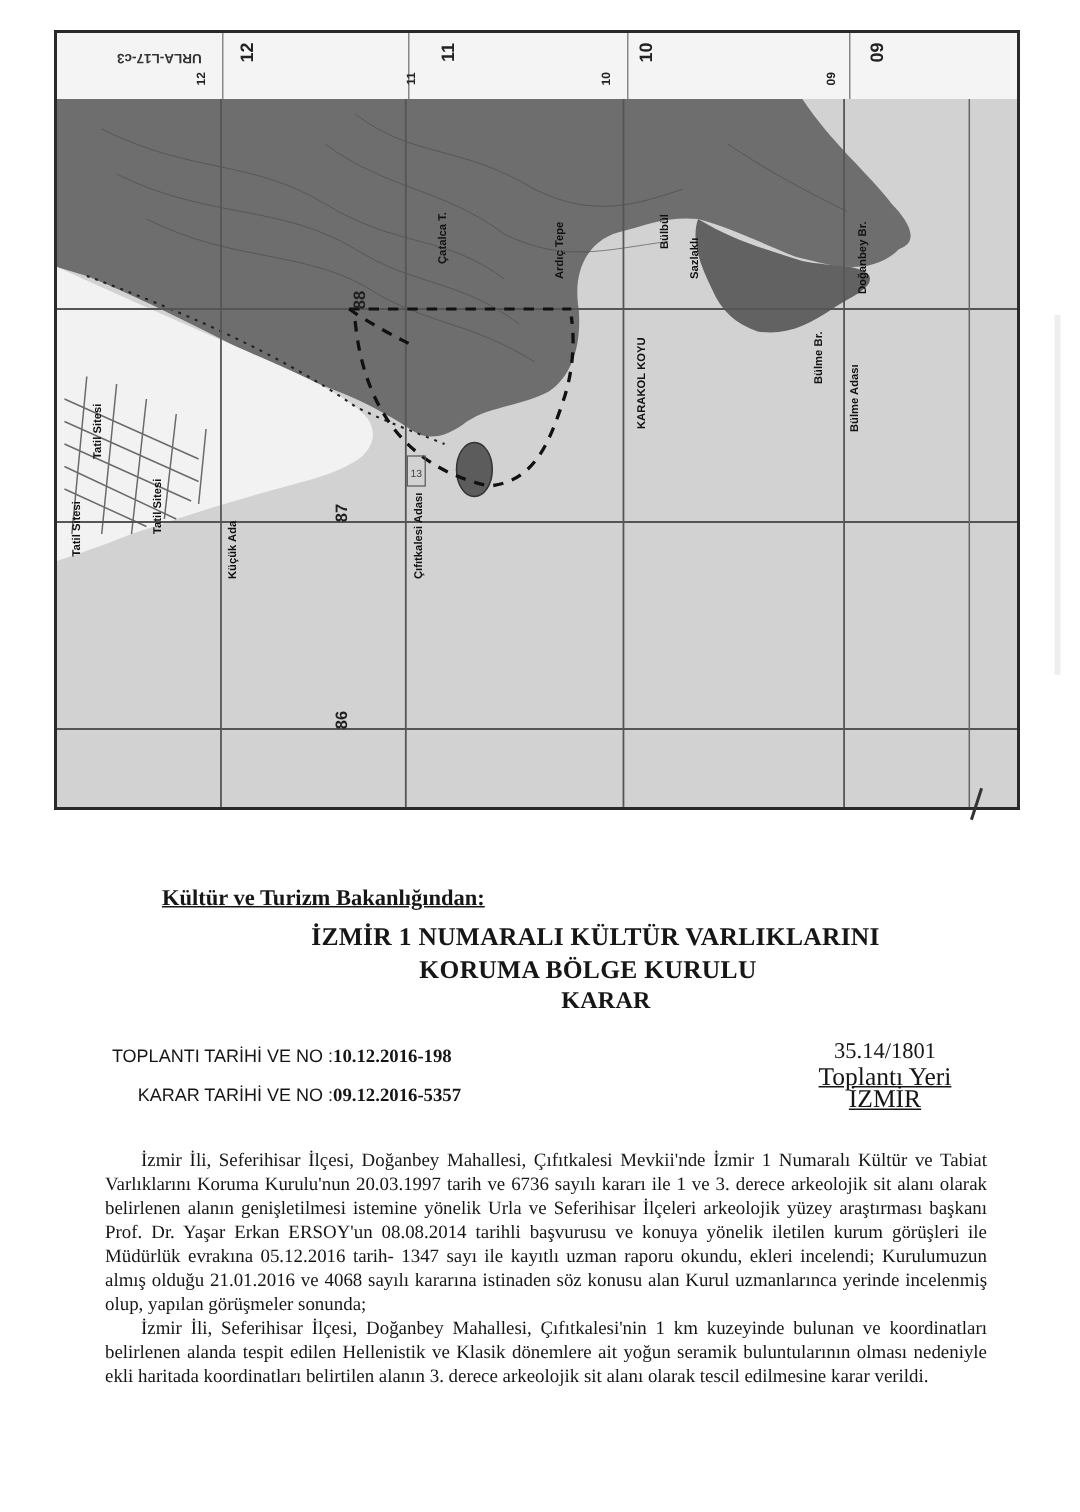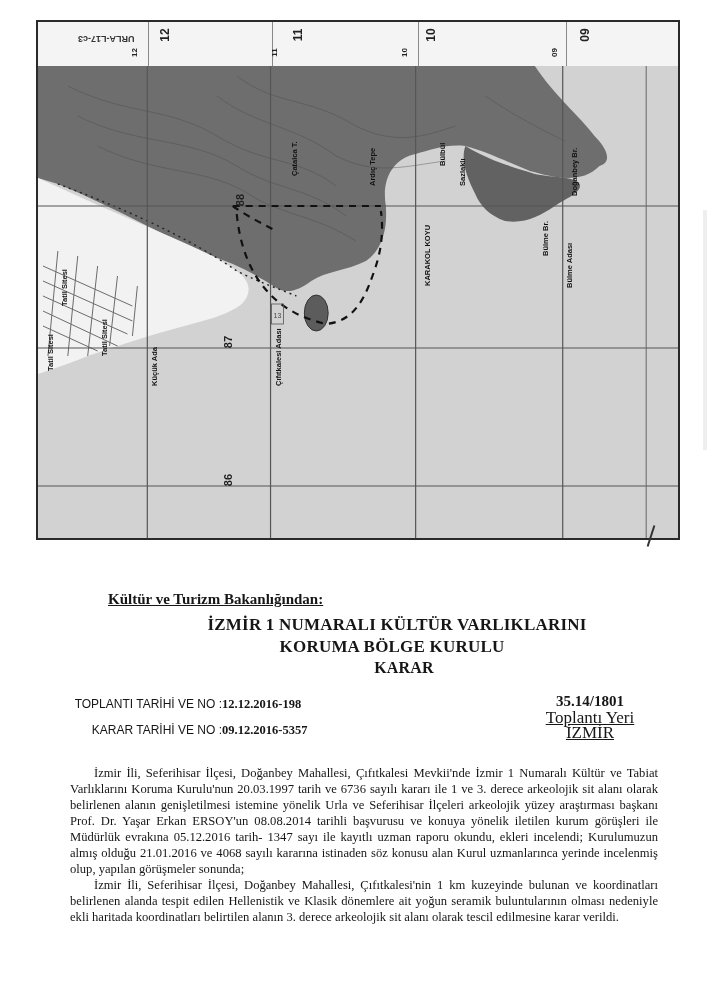--- a/index.html
+++ b/index.html
@@ -26,21 +26,21 @@
 
   .doc { position: absolute; left: 0; top: 585px; width: 720px; }
   .ministry { position: absolute; left: 88px; top: 6px; font-size: 15px; font-weight: bold; text-decoration: underline; margin-left: 20px; }
   .title { position: absolute; left: 0; width: 720px; text-align: center; font-weight: bold; font-size: 17px; letter-spacing: 0.2px; }
   .t1 { top: 30px; margin-left: 37px; } .t2 { top: 52px; padding-left: 32px; } .t3 { top: 74px; font-size: 16px; margin-left: 44px; }
   .meta-row { position: absolute; left: 42px; font-family: "Liberation Sans", sans-serif; font-size: 12px; }
   .meta-row .lbl { display: inline-block; width: 180px; text-align: right; }
   .meta-row .val { position: absolute; left: 180px; font-family: "Liberation Serif", serif; font-weight: bold; font-size: 12.5px; white-space: nowrap; }
   .r1 { top: 112px; } .r2 { top: 138px; }
   .right-block { position: absolute; left: 520px; top: 108px; width: 140px; text-align: center; }
-  .right-block .no { font-weight: bold; font-size: 15px; }
+  .right-block .no { font-weight: normal; font-size: 15px; }
   .right-block .place { font-size: 17px; text-decoration: underline; line-height: 15px; }
   .body-text { position: absolute; left: 70px; top: 180px; width: 588px; font-size: 12.6px; line-height: 16px; text-align: justify; }
   .body-text p { margin: 0; text-indent: 24px; text-align: justify; }
 </style>
 </head>
 <body>
 
 <div class="map-frame">
   <div class="map-header">
     <span class="sheet">URLA-L17-c3</span>
@@ -125,21 +125,21 @@
 <div class="edge-strip"></div>
 
 <div class="doc">
   <div class="ministry">Kültür ve Turizm Bakanlığından:</div>
   <div class="title t1">İZMİR 1 NUMARALI KÜLTÜR VARLIKLARINI</div>
   <div class="title t2">KORUMA BÖLGE KURULU</div>
   <div class="title t3">KARAR</div>
 
   <div class="meta-row r1">
     <span class="lbl">TOPLANTI TARİHİ VE NO :</span>
-    <span class="val">12.12.2016-198</span>
+    <span class="val">10.12.2016-198</span>
   </div>
   <div class="meta-row r2">
     <span class="lbl">KARAR TARİHİ VE NO     :</span>
     <span class="val">09.12.2016-5357</span>
   </div>
 
   <div class="right-block">
     <div class="no">35.14/1801</div>
     <div class="place">Toplantı Yeri</div>
     <div class="place">İZMİR</div>

